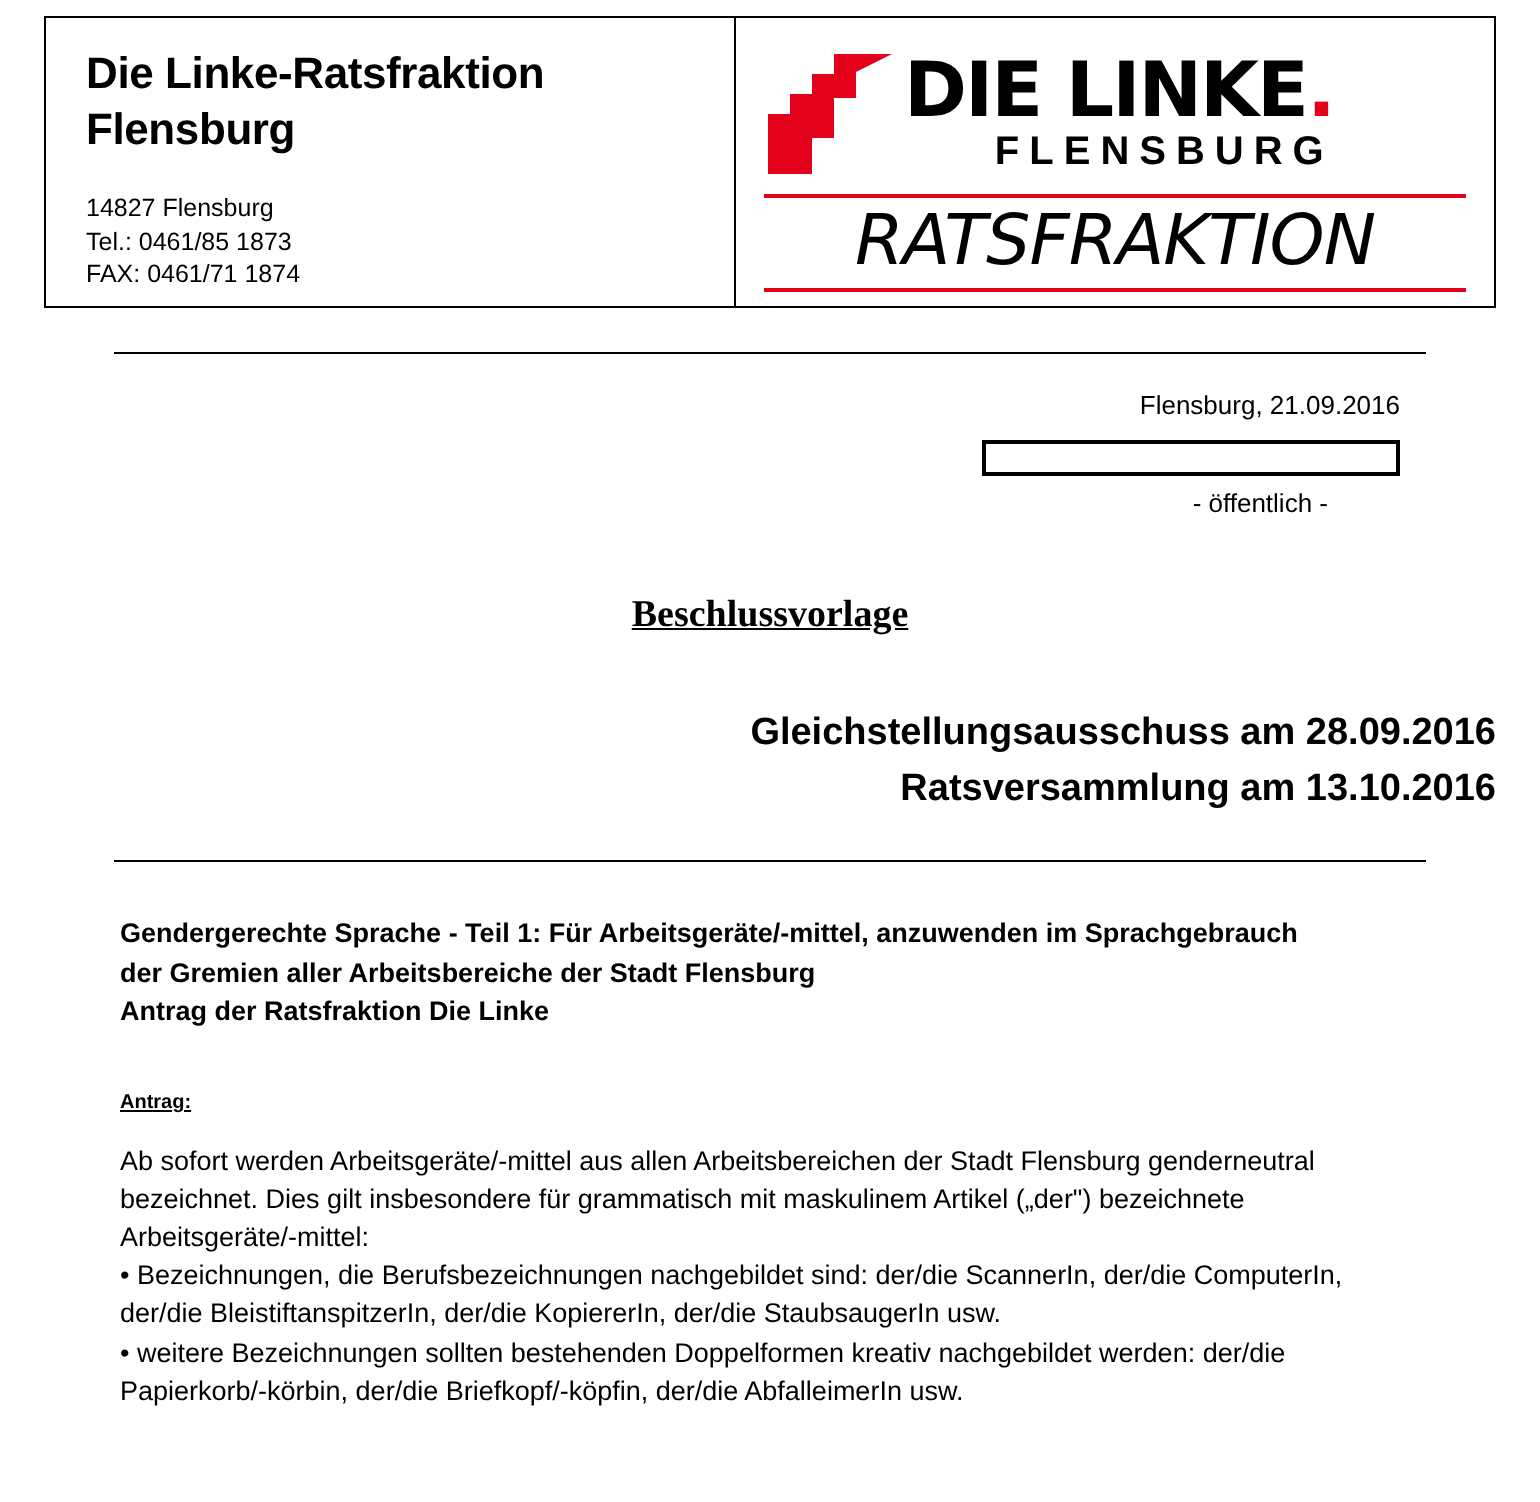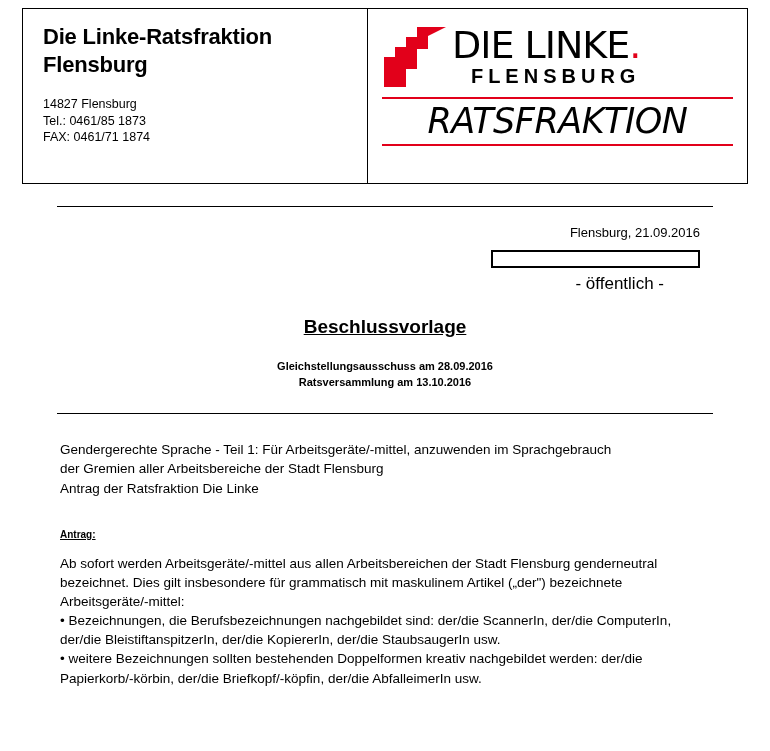--- a/index.html
+++ b/index.html
@@ -21,21 +21,21 @@
     box-sizing: border-box;
     padding: 0 22px;
   }
 
   
   .letterhead {
     display: flex;
     border: 1px solid #000;
     border-left: 1px solid #000;
     margin-top: 8px;
-    height: 176px;
+    height: 146px;
     box-sizing: border-box;
   }
   .lh-left {
     width: 345px;
     box-sizing: border-box;
     padding: 14px 16px 10px 20px;
     border-right: 1px solid #000;
   }
   .org-title {
     font-size: 22px;
@@ -89,21 +89,21 @@
     width: 0; height: 0;
     border-left: 24px solid #e2001a;
     border-bottom: 12px solid transparent;
   }
   .logo-text {
     padding-left: 6px;
   }
   .die-linke {
     font-family: "DejaVu Sans", sans-serif;
     font-size: 38px;
-    font-weight: normal;
+    font-weight: bold;
     letter-spacing: -1px;
     line-height: 0.95;
     color: #000;
     white-space: nowrap;
   }
   .die-linke .dot { color: #e2001a; }
   .flensburg {
     font-size: 20px;
     font-weight: bold;
     letter-spacing: 5px;
@@ -146,48 +146,49 @@
     margin: 10px 48px 0 auto;
     border: 2px solid #000;
     text-align: center;
     padding: 6px 0 8px 0;
     font-size: 17px;
     font-weight: bold;
     line-height: 1.35;
   }
   .oeffentlich {
     text-align: right;
-    font-size: 17px;
+    font-size: 13px;
     margin: 6px 84px 0 0;
   }
 
   
   .doc-title {
     text-align: center;
     font-size: 19px;
     font-weight: bold;
     text-decoration: underline;
-    margin-top: 22px;
+    margin-top: 38px;
+    font-family: Liberation Serif, serif;
   }
   .committee {
-    text-align: center;
-    font-size: 11px;
+    text-align: right;
+    font-size: 19px;
     font-weight: bold;
     line-height: 1.45;
-    margin-top: 21px;
+    margin-top: 34px;
   }
   .mid-divider {
     border-top: 1px solid #000;
     margin: 22px 35px 0 35px;
   }
 
   
   .subject {
     font-size: 13.5px;
-    font-weight: normal;
+    font-weight: bold;
     line-height: 1.45;
     margin: 26px 38px 0 38px;
   }
 
   
   .section-label {
     font-size: 10px;
     font-weight: bold;
     text-decoration: underline;
     margin: 30px 38px 0 38px;

